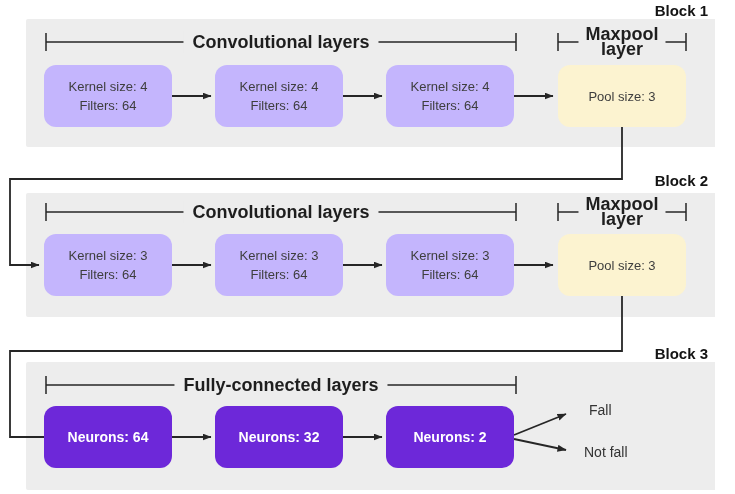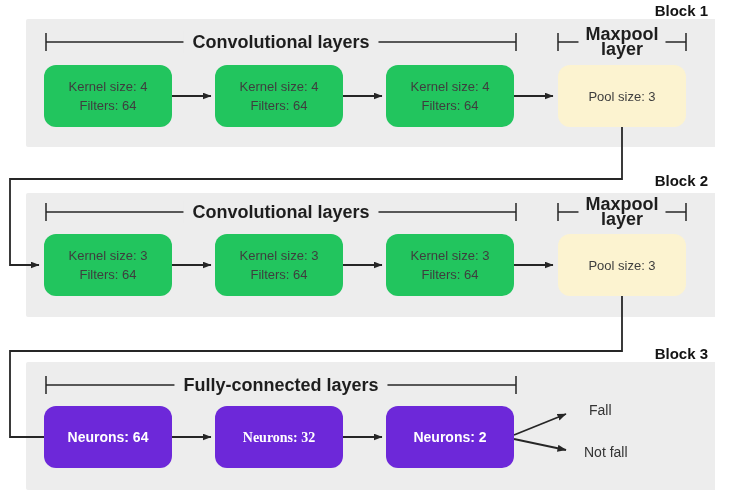--- a/index.html
+++ b/index.html
@@ -38,21 +38,21 @@
     border-radius: 12px;
     display: flex;
     flex-direction: column;
     align-items: center;
     justify-content: center;
     font-size: 13px;
     line-height: 19px;
     color: #3E3E3E;
     text-align: center;
   }
-  .box.conv { background: #22c55e; }
+  .box.conv { background: #c4b5fd; }
   .box.pool { background: #FCF3D0; }
   .box.fc   { background: #6d28d9; color: #FFFFFF; font-weight: bold; font-size: 14px; }
   .bracket-label {
     position: absolute;
     transform: translate(-50%, -50%);
     background: #EDEDED;
     padding: 0 9px;
     font-size: 18px;
     font-weight: bold;
     color: #1E1E1E;
@@ -171,21 +171,21 @@
   <div class="box pool" style="left:558px; top:234px;">
     <div>Pool size: 3</div>
   </div>
 
   <div class="block-title" style="top:345px;padding-left:36px;">Block 3</div>
   <div class="bracket-label" style="left:281px; top:385px;">Fully-connected layers</div>
 
   <div class="box fc" style="left:44px; top:406px;">
     <div>Neurons: 64</div>
   </div>
-  <div class="box fc" style="left:215px; top:406px;font-family:Liberation Serif, serif;">
+  <div class="box fc" style="left:215px; top:406px;">
     <div>Neurons: 32</div>
   </div>
   <div class="box fc" style="left:386px; top:406px;">
     <div>Neurons: 2</div>
   </div>
 
   <div class="output-label" style="left:589px; top:402px;">Fall</div>
   <div class="output-label" style="left:584px; top:444px;text-align:center;">Not fall</div>
 
 </div>

